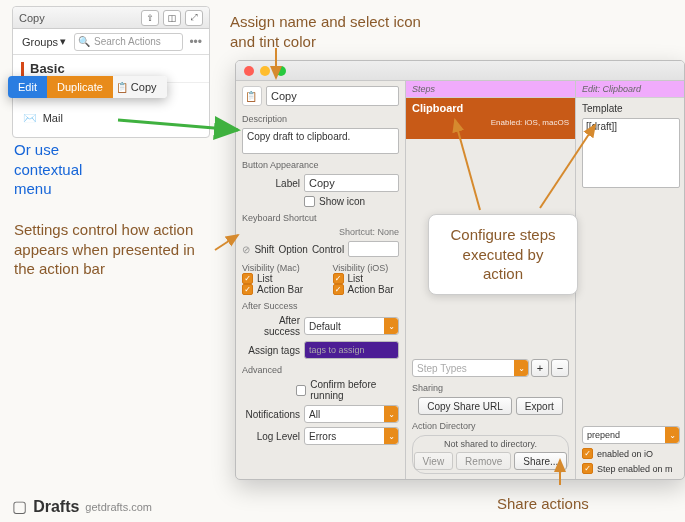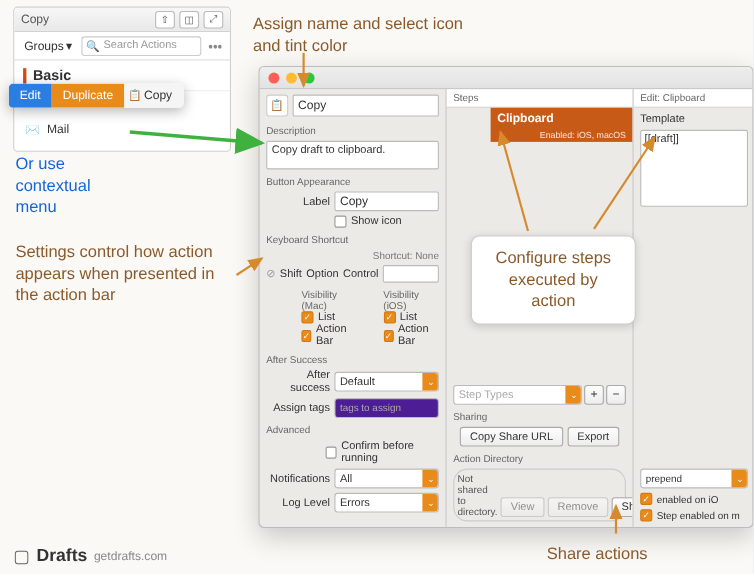--- a/index.html
+++ b/index.html
@@ -26,44 +26,44 @@
 
 .ed-window { position: absolute; left: 235px; top: 60px; width: 450px; height: 420px; background: #eceae6; border: 1px solid #bdbdbd; border-radius: 5px; box-shadow: 0 8px 24px rgba(0,0,0,.2); display: flex; flex-direction: column; overflow: hidden; }
 .ed-titlebar { height: 20px; display: flex; align-items: center; border-bottom: 1px solid #c8c8c8; background: linear-gradient(#eee,#e2e2e2); position: relative; }
 .traffic { display: flex; gap: 6px; padding-left: 8px; }
 .dot { width: 10px; height: 10px; border-radius: 50%; }
 .dot.r { background: #ff5f56; } .dot.y { background: #ffbd2e; } .dot.g { background: #27c93f; }
 .ed-title { position: absolute; left: 0; right: 0; text-align: center; font-size: 11px; color: #444; }
 .ed-cols { flex: 1; display: grid; grid-template-columns: 170px 170px 110px; overflow: hidden; }
 .ed-col { border-right: 1px solid #c8c8c8; display: flex; flex-direction: column; overflow: hidden; }
 .ed-col:last-child { border-right: none; }
-.col-head { font-size: 9px; color: #666; padding: 3px 6px; background: #ffffff; border-bottom: 1px solid #d0d0d0; }
+.col-head { font-size: 9px; color: #666; padding: 3px 6px; background: #f0abfc; border-bottom: 1px solid #d0d0d0; font-style: italic; }
 .col-body { flex: 1; padding: 5px 6px; overflow: hidden; display: flex; flex-direction: column; gap: 4px; }
 .name-row { display: flex; align-items: center; gap: 4px; margin-bottom: 2px; }
 .icon-box { width: 20px; height: 20px; background: #fff; border: 1px solid #ccc; border-radius: 3px; display: flex; align-items: center; justify-content: center; font-size: 10px; color: #e88b1a; }
 .txt-input { flex: 1; height: 20px; border: 1px solid #bbb; border-radius: 2px; background: #fff; padding: 0 4px; font-size: 11px; display: flex; align-items: center; }
 .sect-label { font-size: 9px; color: #666; margin-top: 2px; }
 .textarea { background: #fff; border: 1px solid #bbb; border-radius: 2px; height: 26px; padding: 2px 4px; font-size: 10px; }
 .form-row { display: flex; align-items: center; gap: 4px; font-size: 10px; }
 .form-row .lbl { width: 58px; text-align: right; color: #333; font-size: 10px; }
 .check { width: 11px; height: 11px; border: 1px solid #999; border-radius: 2px; background: #fff; display: inline-flex; align-items: center; justify-content: center; font-size: 8px; }
 .check.on { background: #e88b1a; border-color: #d67810; color: #fff; }
-.vis-cols { display: flex; gap: 24px; margin-left: 32px; }
+.vis-cols { display: flex; gap: 24px; }
 .vis-col { flex: 1; }
 .select { flex: 1; height: 18px; background: #fff; border: 1px solid #bbb; border-radius: 3px; display: flex; align-items: center; padding: 0 4px; font-size: 10px; position: relative; }
 .select::after { content: ""; position: absolute; right: 0; top: 0; bottom: 0; width: 14px; background: #e88b1a; border-radius: 0 3px 3px 0; }
 .select .caret { position: absolute; right: 3px; color: #fff; font-size: 8px; z-index: 1; }
 .tag-input { flex: 1; height: 18px; border: 1px solid #bbb; border-radius: 3px; background: #4c1d95; padding: 0 4px; font-size: 9px; color: #aaa; display: flex; align-items: center; }
-.step-block { background: #c85a17; color: #fff; padding: 4px 6px 2px; font-size: 11px; margin-left: 40px; }
+.step-block { background: #c85a17; color: #fff; padding: 4px 6px 12px; font-size: 11px; }
 .step-sub { font-size: 9px; opacity: .9; }
 .step-enabled { font-size: 8px; text-align: right; opacity: .85; margin-top: 4px; }
 .btn-row { display: flex; gap: 2px; align-items: center; margin-top: auto; }
 .mac-btn { height: 18px; padding: 0 8px; background: linear-gradient(#fdfdfd,#ededed); border: 1px solid #aaa; border-radius: 3px; font-size: 10px; display: flex; align-items: center; }
 .sq-btn { width: 18px; height: 18px; border: 1px solid #aaa; border-radius: 3px; background: linear-gradient(#fdfdfd,#ededed); display: flex; align-items: center; justify-content: center; font-size: 11px; }
-.dir-box { border: 1px solid #ccc; border-radius: 13px; padding: 3px; display: flex; gap: 3px; align-items: center; }
+.dir-box { border: 1px solid #ccc; border-radius: 13px; padding: 3px; display: flex; flex-direction: column; gap: 3px; align-items: center; }
 .template-box { background: #fff; border: 1px solid #bbb; border-radius: 2px; height: 70px; padding: 2px 3px; font-size: 10px; }
 
 .annotation { position: absolute; color: #8a5a2b; font-size: 15px; line-height: 1.3; }
 .annotation.blue { color: #1565d8; }
 .arrow-svg { position: absolute; pointer-events: none; }
 .footer { position: absolute; left: 12px; bottom: 6px; display: flex; align-items: center; gap: 6px; font-size: 16px; color: #666; }
 .footer b { color: #333; font-weight: 600; }
 .footer .url { font-size: 11px; color: #888; }
 </style>
 </head>

